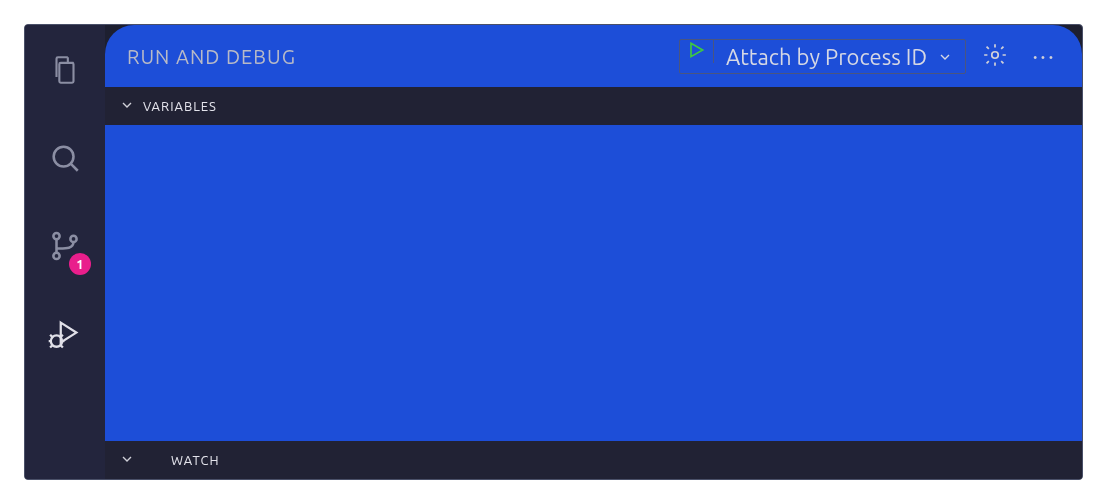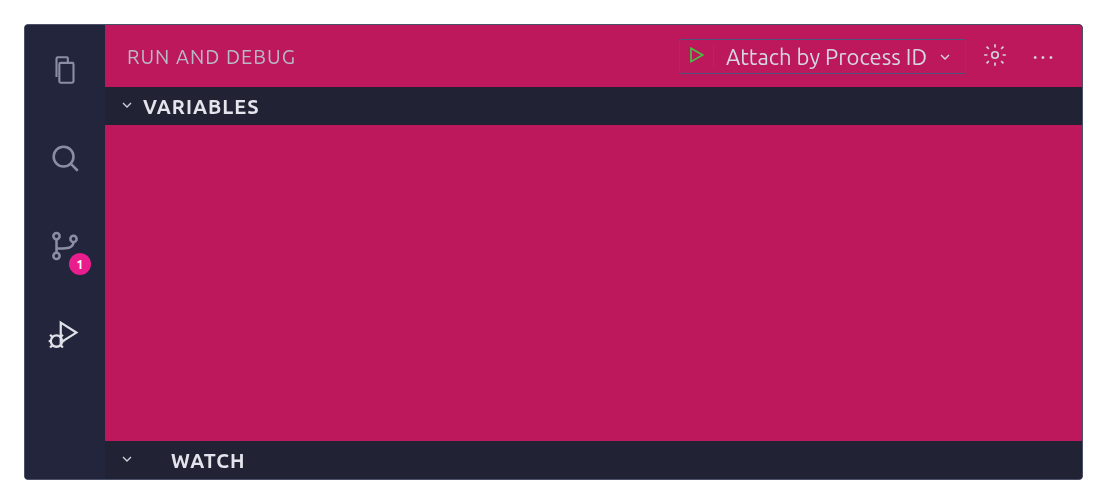--- a/index.html
+++ b/index.html
@@ -51,42 +51,43 @@
       color: #fff;
       font-size: 13px;
       font-weight: 600;
       display: flex;
       align-items: center;
       justify-content: center;
       padding: 0 4px;
     }
     .side-panel {
       flex: 1;
-      background: #be185d;
+      background: #1d4ed8;
       display: flex;
       flex-direction: column;
       color: #d0d0d8;
+      border-radius: 29px;
     }
     .panel-header {
       height: 62px;
       display: flex;
       align-items: center;
       padding: 0 18px 0 22px;
       gap: 14px;
     }
     .panel-title {
       flex: 1;
       font-size: 20px;
       letter-spacing: 1px;
       color: #b8bac7;
       font-weight: 400;
     }
     .run-group {
       display: flex;
-      align-items: center;
+      align-items: flex-start;
       border: 1px solid #4a5580;
       border-radius: 2px;
       overflow: hidden;
       margin-left: 12px;
     }
     .run-button {
       width: 34px;
       display: flex;
       align-items: center;
       justify-content: center;
@@ -126,22 +127,22 @@
       height: 38px;
       background: #212234;
       display: flex;
       align-items: center;
       padding-left: 14px;
       gap: 8px;
       cursor: pointer;
     }
     .section-header svg { width: 16px; height: 16px; color: #d0d0d8; }
     .section-title {
-      font-size: 20px;
-      font-weight: 700;
+      font-size: 13px;
+      font-weight: 400;
       letter-spacing: 1px;
       color: #e4e4ec;
     }
     .section-body { flex: 1; }
     .section-header.second { margin-top: auto; gap: 36px; }
   </style>
 </head>
 <body>
 
 <div class="vscode-frame">

